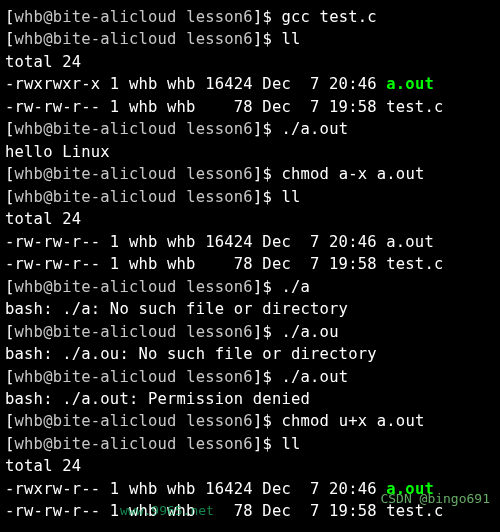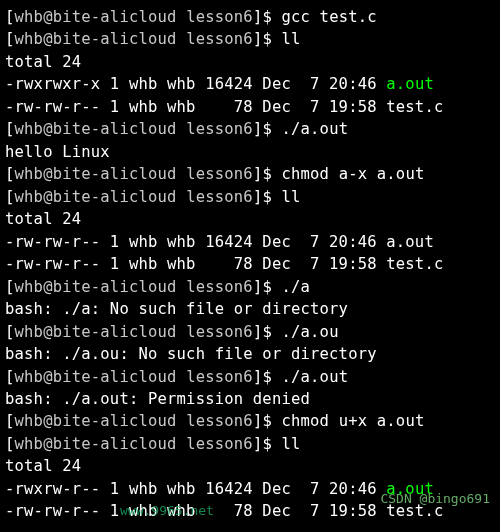--- a/index.html
+++ b/index.html
@@ -1,18 +1,18 @@
 <!DOCTYPE html>
 <html><head>
 <meta charset="utf-8">
 <style>
 html,body{margin:0;padding:0;background:#000;color:#fff;font-family:"Menlo","Consolas","DejaVu Sans Mono",monospace;font-size:15.5px;line-height:1.45;width:500px;height:532px;overflow:hidden}
 .term{padding:6px 22px 0 5px;white-space:pre;position:relative}
 .u{color:#c8c8c8}.d{color:#c8c8c8}
-.gr{color:#00ff00;font-weight:normal}
+.gr{color:#00ff00;font-weight:bold}
 .row{display:block;letter-spacing:.2px}
 .w1{position:absolute;right:10px;top:6px;color:#888;font-size:13px}
 .w2{position:absolute;right:10px;bottom:23px;color:#6a6;font-size:13px}
 .w3{position:absolute;left:120px;bottom:11px;color:#2c7;font-size:13px;opacity:.65}
 </style>
 </head>
 <body>
 
 <div class="term" id="term"><span class="row">[<span class="u">whb@bite-alicloud</span> <span class="d">lesson6</span>]$ gcc test.c</span><span class="row">[<span class="u">whb@bite-alicloud</span> <span class="d">lesson6</span>]$ ll</span><span class="row">total 24</span><span class="row">-rwxrwxr-x 1 whb whb 16424 Dec  7 20:46 <span class="gr">a.out</span></span><span class="row">-rw-rw-r-- 1 whb whb    78 Dec  7 19:58 test.c</span><span class="row">[<span class="u">whb@bite-alicloud</span> <span class="d">lesson6</span>]$ ./a.out</span><span class="row">hello Linux</span><span class="row">[<span class="u">whb@bite-alicloud</span> <span class="d">lesson6</span>]$ chmod a-x a.out</span><span class="row">[<span class="u">whb@bite-alicloud</span> <span class="d">lesson6</span>]$ ll</span><span class="row">total 24</span><span class="row">-rw-rw-r-- 1 whb whb 16424 Dec  7 20:46 a.out</span><span class="row">-rw-rw-r-- 1 whb whb    78 Dec  7 19:58 test.c</span><span class="row">[<span class="u">whb@bite-alicloud</span> <span class="d">lesson6</span>]$ ./a</span><span class="row">bash: ./a: No such file or directory</span><span class="row">[<span class="u">whb@bite-alicloud</span> <span class="d">lesson6</span>]$ ./a.ou</span><span class="row">bash: ./a.ou: No such file or directory</span><span class="row">[<span class="u">whb@bite-alicloud</span> <span class="d">lesson6</span>]$ ./a.out</span><span class="row">bash: ./a.out: Permission denied</span><span class="row">[<span class="u">whb@bite-alicloud</span> <span class="d">lesson6</span>]$ chmod u+x a.out</span><span class="row">[<span class="u">whb@bite-alicloud</span> <span class="d">lesson6</span>]$ ll</span><span class="row">total 24</span><span class="row">-rwxrw-r-- 1 whb whb 16424 Dec  7 20:46 <span class="gr">a.out</span></span><span class="row">-rw-rw-r-- 1 whb whb    78 Dec  7 19:58 test.c</span></div>
 <span class="w1"></span>

